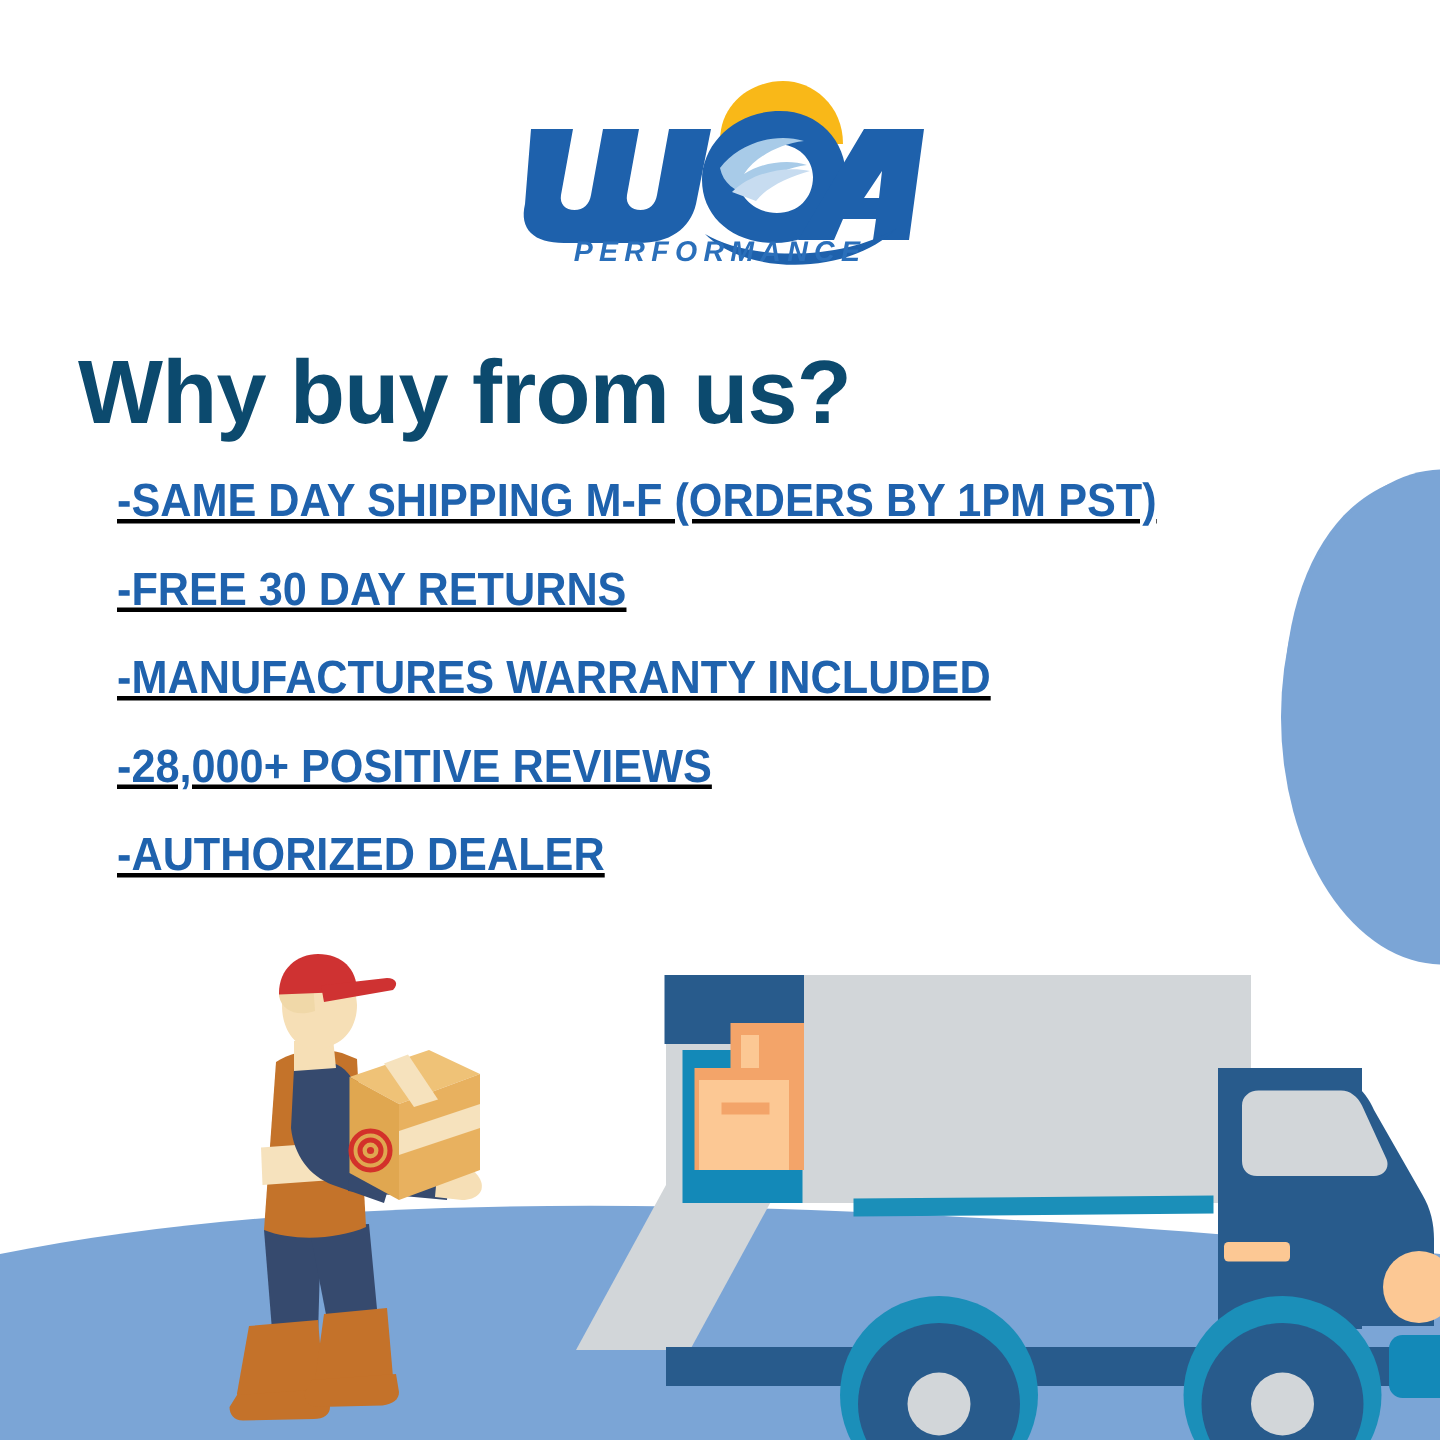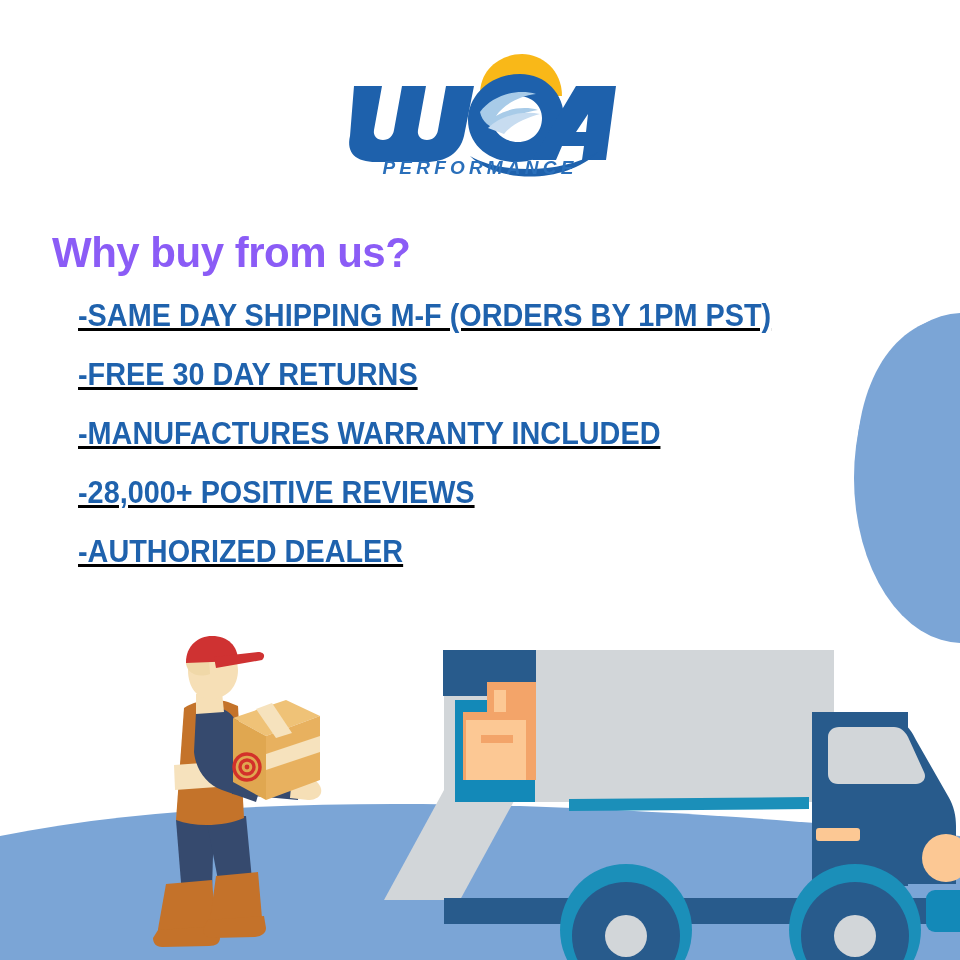--- a/index.html
+++ b/index.html
@@ -42,24 +42,24 @@
   
   #copy-block {
     position: absolute;
     left: 0;
     top: 232px;
     width: 960px;
     z-index: 6;
   }
   #headline {
     margin: 0 0 26px 52px;
-    font-size: 42px;
+    font-size: 60px;
     font-weight: 700;
     letter-spacing: -0.5px;
-    color: #8b5cf6;
+    color: #0c4a6e;
     line-height: 1.0;
   }
   #bullet-list {
     list-style: none;
     margin: 0;
     padding: 0;
     text-decoration: underline;
   }
   .bullet-item {
     margin: 0 0 28px 78px;

